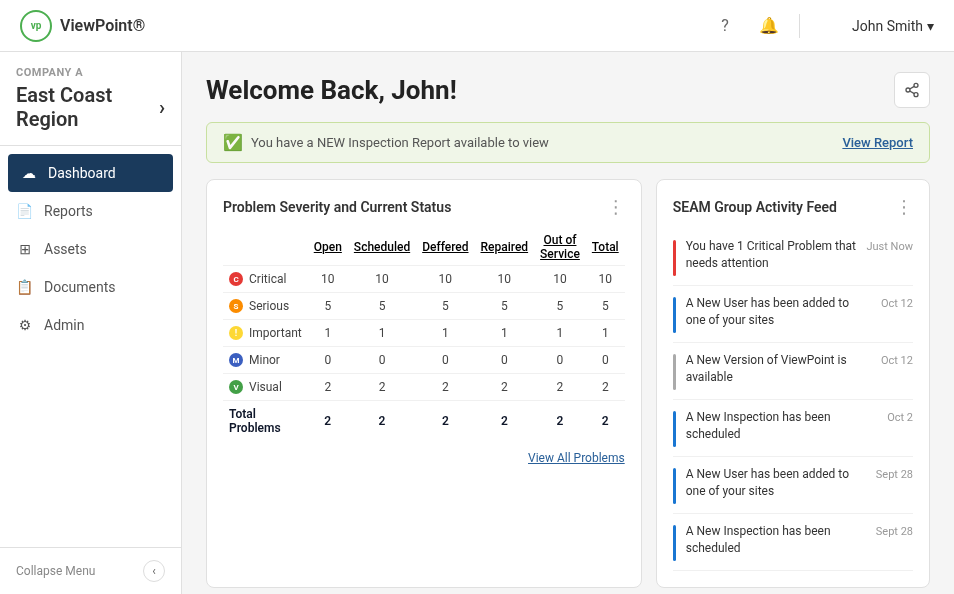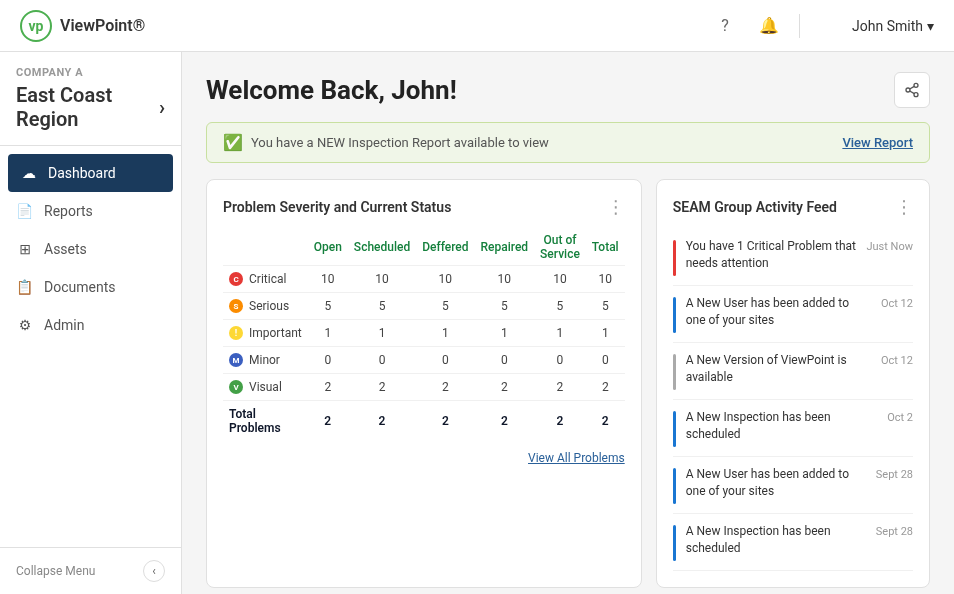--- a/index.html
+++ b/index.html
@@ -1,21 +1,21 @@
 <!DOCTYPE html>
 <html><head>
   <meta charset="utf-8">
   <style>
     * { box-sizing: border-box; margin: 0; padding: 0; }
     body { font-family: -apple-system, BlinkMacSystemFont, 'Segoe UI', Roboto, sans-serif; background: #f5f5f5; display: flex; flex-direction: column; height: 594px; width: 954px; overflow: hidden; }
 
     
     .top-header { display: flex; align-items: center; justify-content: space-between; background: #fff; border-bottom: 1px solid #e0e0e0; padding: 0 20px; height: 52px; flex-shrink: 0; }
     .logo-area { display: flex; align-items: center; gap: 8px; }
-    .logo-circle { width: 32px; height: 32px; border-radius: 50%; border: 2px solid #4caf50; display: flex; align-items: center; justify-content: center; font-size: 14px; font-weight: bold; color: #4caf50; }
+    .logo-circle { width: 32px; height: 32px; border-radius: 50%; border: 2px solid #4caf50; display: flex; align-items: center; justify-content: center; font-size: 10px; font-weight: bold; color: #4caf50; }
     .logo-text { font-size: 16px; font-weight: 600; color: #333; }
     .header-right { display: flex; align-items: center; gap: 16px; }
     .header-icon { width: 28px; height: 28px; display: flex; align-items: center; justify-content: center; color: #666; cursor: pointer; font-size: 16px; }
     .divider-v { width: 1px; height: 24px; background: #ddd; }
     .user-name { display: flex; align-items: flex-start; gap: 4px; font-size: 14px; color: #333; cursor: pointer; margin-left: 36px; }
 
     
     .main-layout { display: flex; flex: 1; overflow: hidden; }
 
     
@@ -46,21 +46,21 @@
     .cards-row { display: flex; gap: 14px; margin-bottom: 14px; }
     .card { background: #fff; border-radius: 8px; border: 1px solid #e0e0e0; }
     .card-left { flex: 1; padding: 16px; }
     .card-right { flex: 1; padding: 16px; }
     .card-header { display: flex; align-items: center; justify-content: space-between; margin-bottom: 12px; }
     .card-title { font-size: 14px; font-weight: 600; color: #333; }
     .card-menu { color: #999; cursor: pointer; font-size: 18px; }
 
     
     .problem-table { width: 100%; border-collapse: collapse; font-size: 12px; }
-    .problem-table th { color: #15803d; font-weight: 500; text-align: center; padding: 4px 6px; }
+    .problem-table th { color: #000000; font-weight: 500; text-align: center; padding: 4px 6px; text-decoration: underline; }
     .problem-table th:first-child { text-align: left; }
     .problem-table td { text-align: center; padding: 6px 6px; color: #444; border-top: 1px solid #f0f0f0; }
     .problem-table td:first-child { text-align: left; }
     .severity-cell { display: flex; align-items: center; gap: 6px; }
     .severity-dot { width: 14px; height: 14px; border-radius: 50%; flex-shrink: 0; display: flex; align-items: center; justify-content: center; font-size: 8px; font-weight: bold; color: #fff; }
     .dot-critical { background: #e53935; }
     .dot-serious { background: #fb8c00; }
     .dot-important { background: #fdd835; }
     .dot-minor { background: #3b5fc0; }
     .dot-visual { background: #43a047; }

